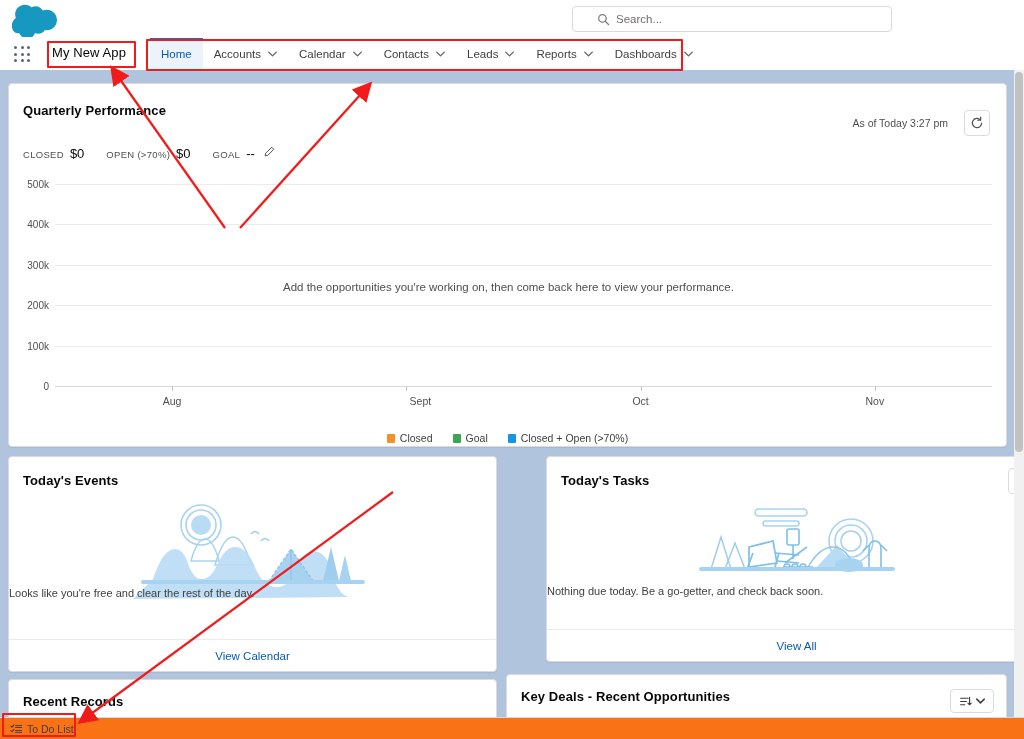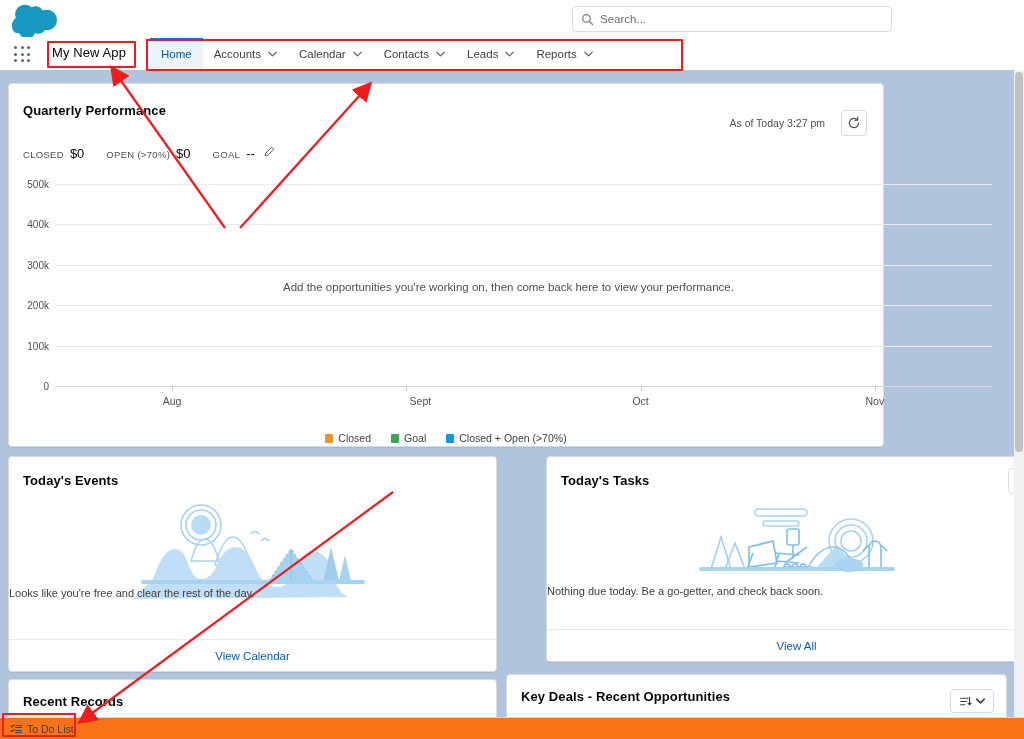--- a/index.html
+++ b/index.html
@@ -16,21 +16,21 @@
   .global-header {
     position: absolute; top: 0; left: 0; width: 1024px; height: 38px;
     background: #ffffff;
   }
   .sf-logo {
     position: absolute; left: 10px; top: 1px; width: 50px; height: 36px;
   }
   .search-wrap {
     position: absolute; left: 572px; top: 6px; width: 320px; height: 26px;
     background: #fff; border: 1px solid #dddbda; border-radius: 4px;
-    display: flex; align-items: center; padding: 0 8px;
+    display: flex; align-items: center; padding: 0 24px;
   }
   .search-icon { width: 13px; height: 13px; flex: 0 0 auto; opacity: .75; }
   .search-input {
     border: none; outline: none; flex: 1; font-size: 11.5px;
     color: #3e3e3c; font-family: "Liberation Sans", sans-serif;
     padding-left: 6px; background: transparent;
   }
   .search-input::placeholder { color: #706e6b; }
 
   
@@ -99,21 +99,21 @@
     position: absolute; background: #ffffff;
     border: 1px solid #dddbda; border-radius: 4px;
     box-shadow: 0 1px 1px rgba(0,0,0,.06);
   }
   .card-title {
     font-size: 13px; font-weight: bold; color: #080707;
     letter-spacing: .1px;
   }
 
   
-  #perf-card { left: 8px; top: 13px; width: 876px; height: 364px; }
+  #perf-card { left: 8px; top: 13px; width: 999px; height: 364px; }
   #perf-title { position: absolute; left: 14px; top: 19px; }
   .perf-stats {
     position: absolute; left: 14px; top: 62px;
     display: flex; align-items: center; gap: 0;
     font-size: 10.5px; color: #3e3e3c;
   }
   .stat-lbl { text-transform: uppercase; color: #514f4d; letter-spacing: .3px; font-size: 9.5px; }
   .stat-val { font-size: 13px; color: #080707; margin-left: 6px; }
   .stat-group { display: flex; align-items: baseline; margin-right: 22px; }
   .pencil-icon { width: 12px; height: 12px; margin-left: 8px; cursor: pointer; }
@@ -272,20 +272,26 @@
         </svg>
       </div>
       <div class="nav-tab">
         <span>Leads</span>
         <svg class="chev" viewBox="0 0 12 8">
           <path d="M1 1.5 L6 6.5 L11 1.5" fill="none" stroke="#3e3e3c" stroke-width="1.8" stroke-linecap="round" stroke-linejoin="round"></path>
         </svg>
       </div>
       <div class="nav-tab">
         <span>Reports</span>
+        <svg class="chev" viewBox="0 0 12 8">
+          <path d="M1 1.5 L6 6.5 L11 1.5" fill="none" stroke="#3e3e3c" stroke-width="1.8" stroke-linecap="round" stroke-linejoin="round"></path>
+        </svg>
+      </div>
+      <div class="nav-tab">
+        <span>Dashboards</span>
         <svg class="chev" viewBox="0 0 12 8">
           <path d="M1 1.5 L6 6.5 L11 1.5" fill="none" stroke="#3e3e3c" stroke-width="1.8" stroke-linecap="round" stroke-linejoin="round"></path>
         </svg>
       </div>
     </div>
 </div>
 
 <div class="blue-banner"></div>
 
 <div class="canvas">

